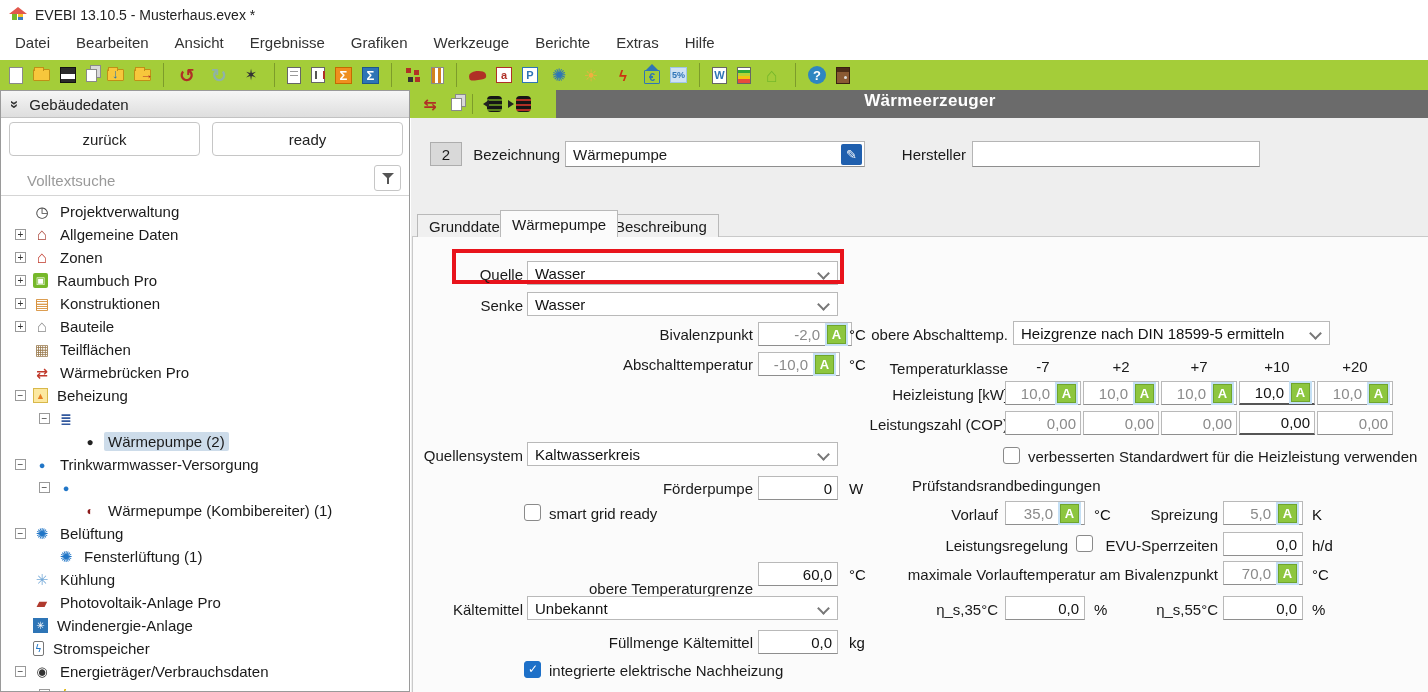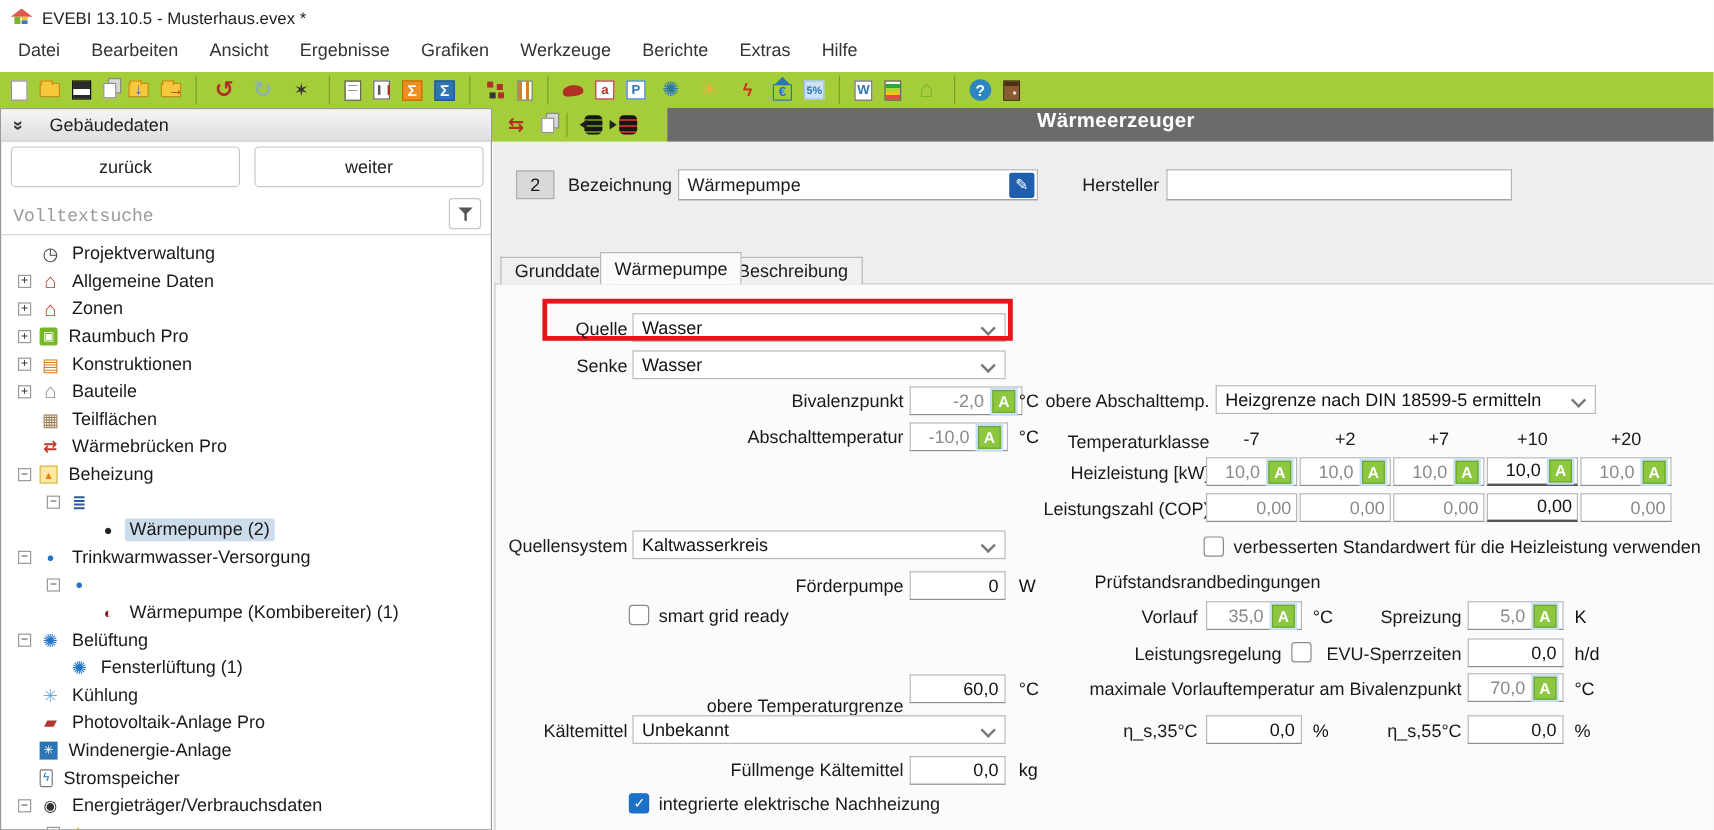--- a/index.html
+++ b/index.html
@@ -51,24 +51,24 @@
   .g-sync{color:#b03026;font-weight:bold;font-size:16px}
   .g-dbl,.g-dbr{width:15px;height:16px;border-radius:4px;position:relative;margin-left:9px}
   .g-dbl{background:repeating-linear-gradient(180deg,#161616 0 3px,#5a7f1f 3px 5px)}
   .g-dbr{background:repeating-linear-gradient(180deg,#161616 0 3px,#b03026 3px 5px)}
   .g-dbl::before{content:"";position:absolute;left:-8px;top:4px;border:4px solid transparent;border-right:6px solid #222}
   .g-dbr::before{content:"";position:absolute;left:-8px;top:4px;border:4px solid transparent;border-left:6px solid #222}
   
   .sidebar{position:absolute;left:0;top:90px;width:410px;height:602px;background:#fff;border:1px solid #9a9a9a;border-top:none}
   .sidehead{position:absolute;left:0;top:0;width:408px;height:28px;background:linear-gradient(#f6f6f6,#dedede);border-top:1px solid #9a9a9a;border-bottom:1px solid #c2c2c2;display:flex;align-items:center;padding-left:10px}
   .dblchev{display:inline-block;transform:rotate(90deg);font-weight:bold;color:#333;font-size:15px;cursor:pointer}
-  .sideheadlabel{margin-left:22px;color:#222}
+  .sideheadlabel{margin-left:10px;color:#222}
   .navbtn{position:absolute;top:32px;height:34px;background:#fff;border:1px solid #c6c6c6;border-radius:4px;display:flex;align-items:center;justify-content:center;color:#222;cursor:pointer}
   .searchwrap{position:absolute;left:0;top:74px;width:408px;height:32px;border-bottom:1px solid #d5d5d5}
-  .searchinput{position:absolute;left:10px;top:4px;width:340px;height:24px;border:none;outline:none;font-size:15px;font-family:Liberation Mono, monospace;color:#14532d}
+  .searchinput{position:absolute;left:26px;top:4px;width:340px;height:24px;border:none;outline:none;font-size:15px;font-family:Liberation Sans, sans-serif;color:#14532d}
   .searchinput::placeholder{color:#9a9a9a}
   .filterbtn{position:absolute;right:8px;top:1px;width:27px;height:26px;border:1px solid #c6c6c6;border-radius:3px;background:#fff;display:flex;align-items:center;justify-content:center;cursor:pointer}
   .funnel{width:12px;height:12px;position:relative}
   .funnel::before{content:"";position:absolute;left:0;top:1px;border-left:6px solid transparent;border-right:6px solid transparent;border-top:6px solid #555}
   .funnel::after{content:"";position:absolute;left:5px;top:6px;width:2px;height:6px;background:#555}
   .tree{position:absolute;left:0;top:110px;width:408px;height:491px;overflow:hidden}
   .trow{display:flex;align-items:center;height:23px;cursor:pointer;white-space:nowrap}
   .lv0{padding-left:14px}.lv1{padding-left:38px}.lv2{padding-left:62px}
   .texp{width:11px;height:11px;border:1px solid #9a9a9a;background:#fff;font-size:10px;line-height:9px;text-align:center;color:#333;margin-right:7px;flex:none;cursor:pointer}
   .texp.hid{visibility:hidden}
@@ -193,21 +193,21 @@
     <span class="tbi g-help">?</span>
     <span class="tbi g-door"></span>
   </div>
 
 <div class="sidebar">
   <div class="sidehead">
     <span class="dblchev">»</span>
     <span class="sideheadlabel">Gebäudedaten</span>
   </div>
   <div class="navbtn" style="left:8px;width:191px">zurück</div>
-  <div class="navbtn" style="left:211px;width:191px">weiter</div>
+  <div class="navbtn" style="left:211px;width:191px">ready</div>
   <div class="searchwrap">
     <input class="searchinput" type="text" placeholder="Volltextsuche" style="">
     <span class="filterbtn">
         <span class="funnel"></span>
       </span>
   </div>
   <div class="tree">
 
       <div class="trow lv0">
         <span class="texp hid"></span>

